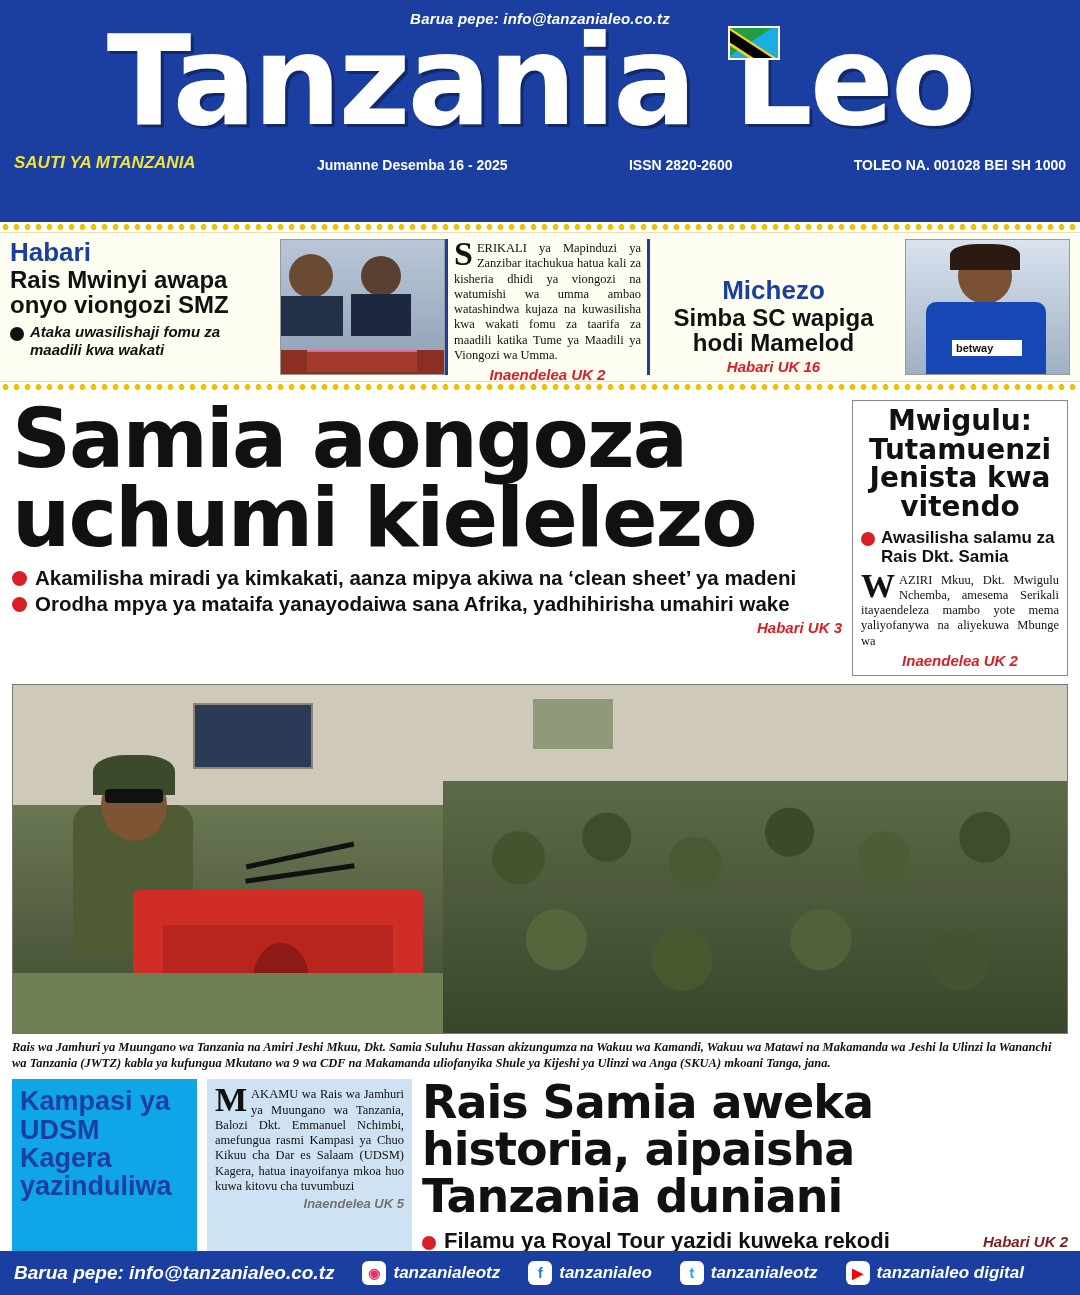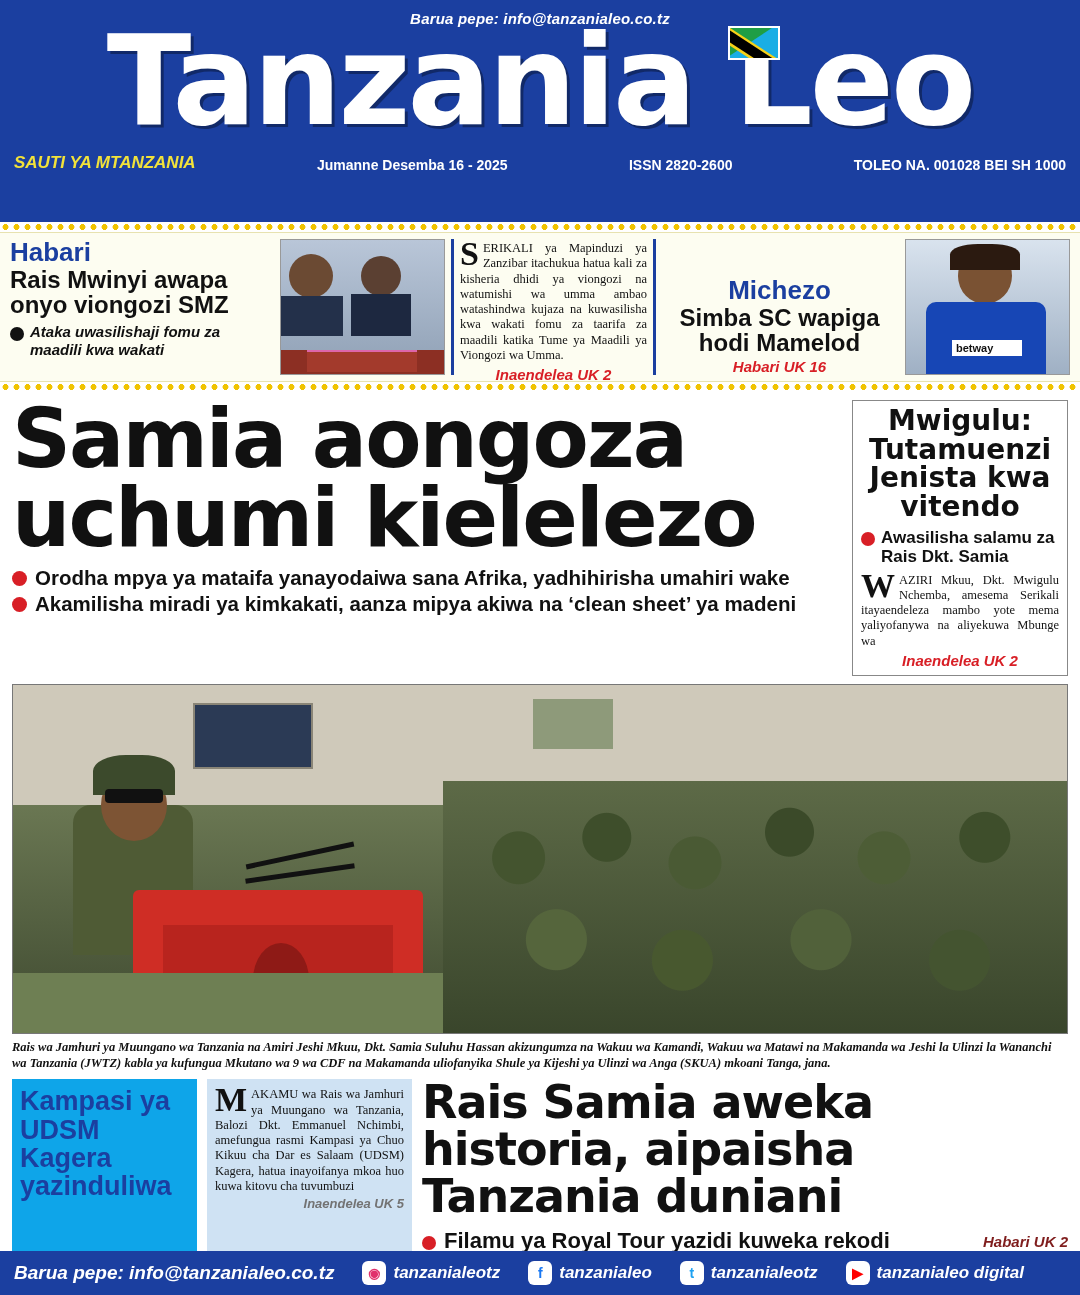--- a/index.html
+++ b/index.html
@@ -73,21 +73,20 @@
   }
 
   
   .teasers {
     display:flex;
     height:150px;
     border-top:1px solid #e7e2b0;
     border-bottom:1px solid #e7e2b0;
     background:#fdfdf1;
     padding:6px 10px;
-    gap:6px;
   }
   .teaser-left { width:435px; display:flex; gap:8px; }
   .teaser-mid  { width:205px; border-left:3px solid #1b3fa0; border-right:3px solid #1b3fa0; padding:2px 6px;}
   .teaser-right{ flex:1; display:flex; gap:8px;align-items:flex-end; }
 
   .kicker-blue { color:#1b3fa0; font-weight:bold; font-size:26px; line-height:1; }
   .teaser-head { font-weight:bold; font-size:24px; line-height:1.05; margin-top:2px; }
   .bullet-row { display:flex; gap:6px; margin-top:6px; align-items:flex-start; }
   .dot { width:14px;height:14px;border-radius:50%;background:#111; flex:0 0 auto; margin-top:4px;}
   .teaser-sub { font-style:italic; font-weight:bold; font-size:15px; line-height:1.15; }
@@ -265,27 +264,28 @@
   </div>
 
   <div class="dots"></div>
 
   <div class="main">
     <div class="lead">
       <h1>Samia aongoza uchumi kielelezo</h1>
       <div class="lead-bullets">
         <div class="lb">
           <div class="dot"></div>
-          <span class="t">Orodha mpya ya mataifa yanayodaiwa sana Afrika, yadhihirisha umahiri wake</span>
+          <span class="t">Akamilisha miradi ya kimkakati, aanza mipya akiwa na ‘clean sheet’ ya madeni</span>
         </div>
         <div class="lb">
           <div class="dot"></div>
-          <span class="t">Akamilisha miradi ya kimkakati, aanza mipya akiwa na ‘clean sheet’ ya madeni</span>
+          <span class="t">Orodha mpya ya mataifa yanayodaiwa sana Afrika, yadhihirisha umahiri wake</span>
         </div>
       </div>
+      <div class="habari-ref">Habari UK 3</div>
     </div>
 
     <div class="sidebox">
       <h2>Mwigulu: Tutamuenzi Jenista kwa vitendo</h2>
       <div class="side-bullet">
         <div class="dot"></div>
         <div class="t">Awasilisha salamu za Rais Dkt. Samia</div>
       </div>
       <div class="body-text dropcap" style="margin-top:6px;">WAZIRI Mkuu, Dkt. Mwigulu Nchemba, amesema Serikali itayaendeleza mambo yote mema yaliyofanywa na aliyekuwa Mbunge wa</div>
       <div class="cont-center">Inaendelea UK 2</div>

